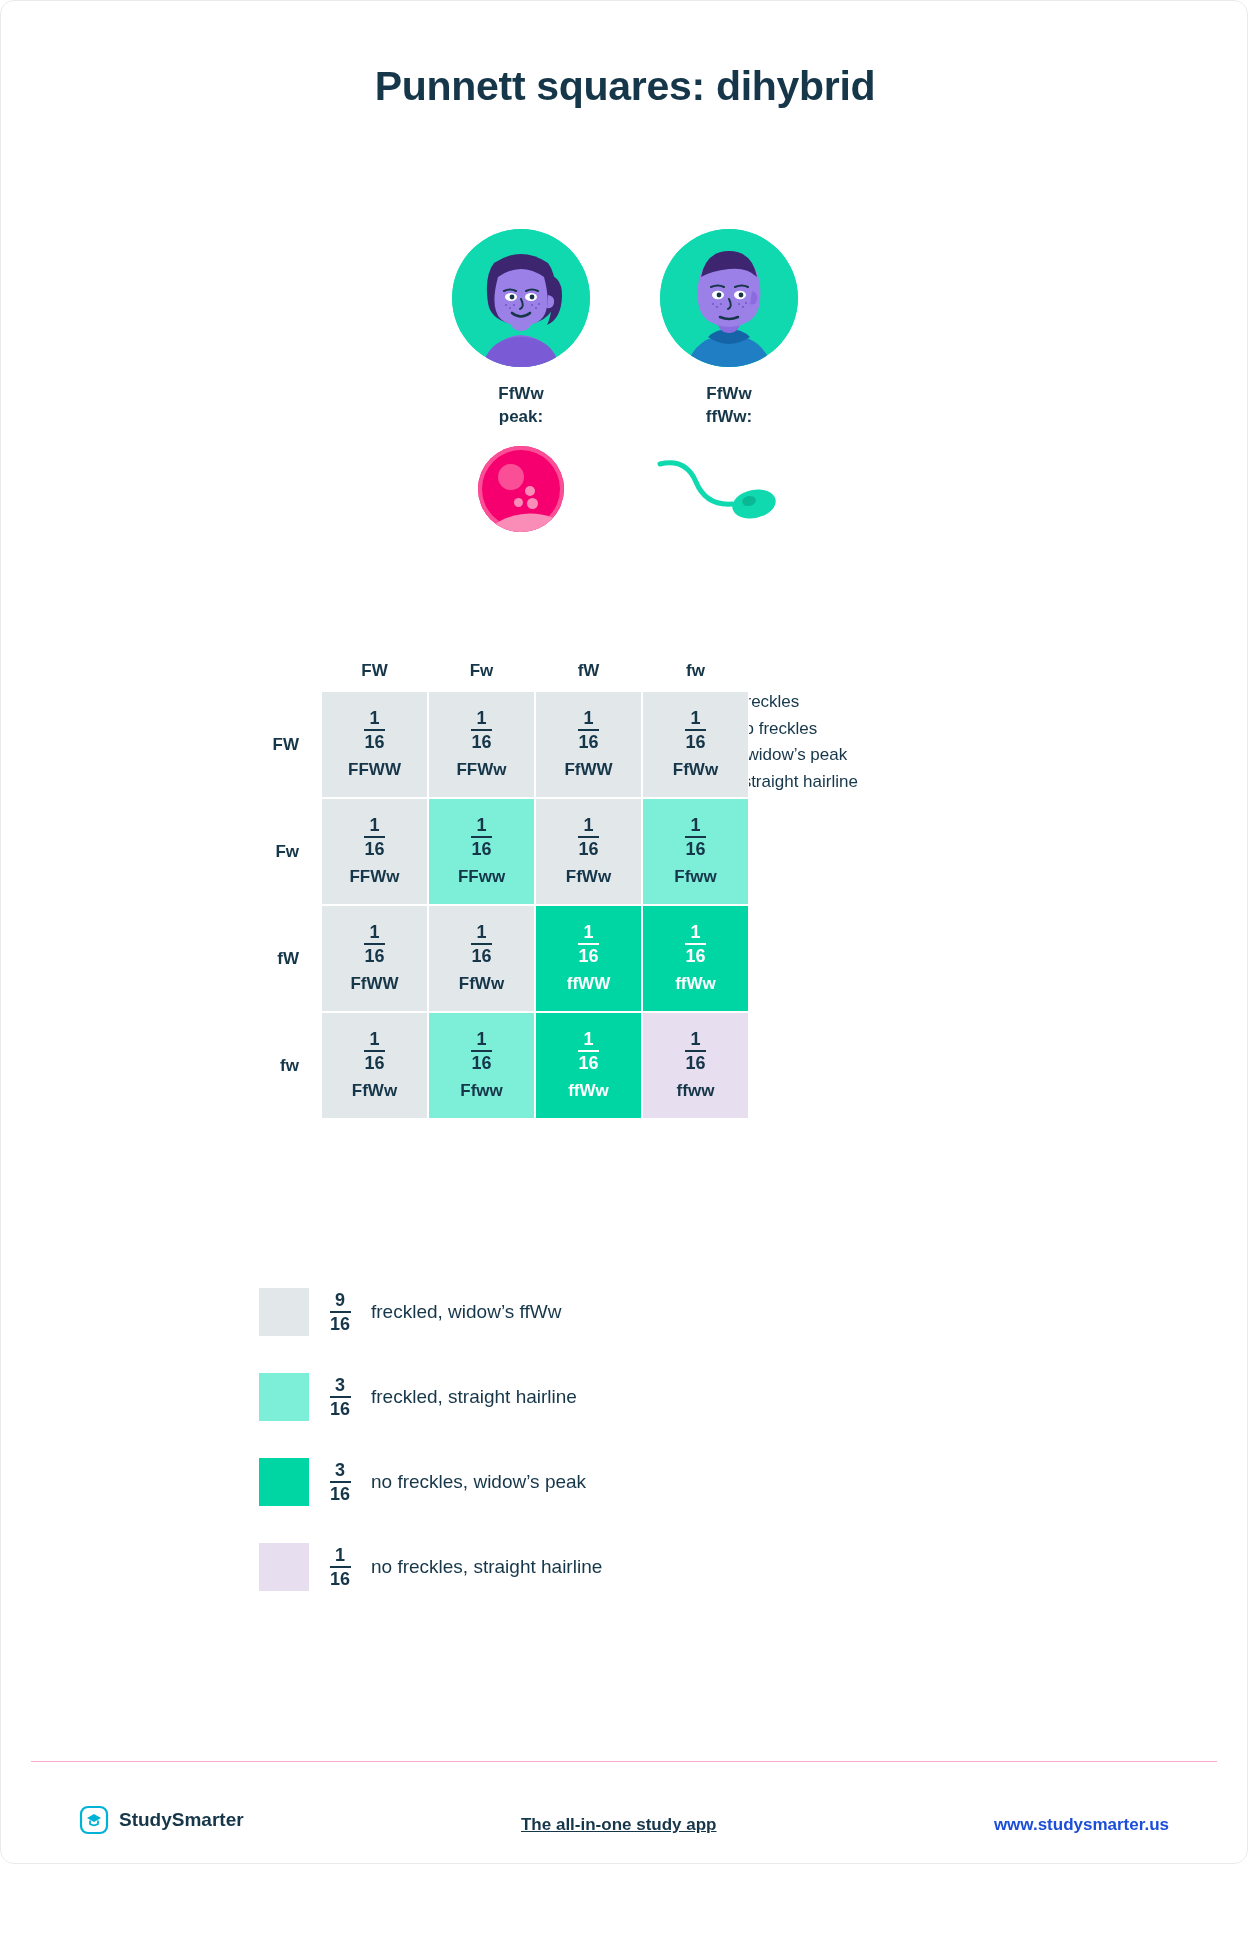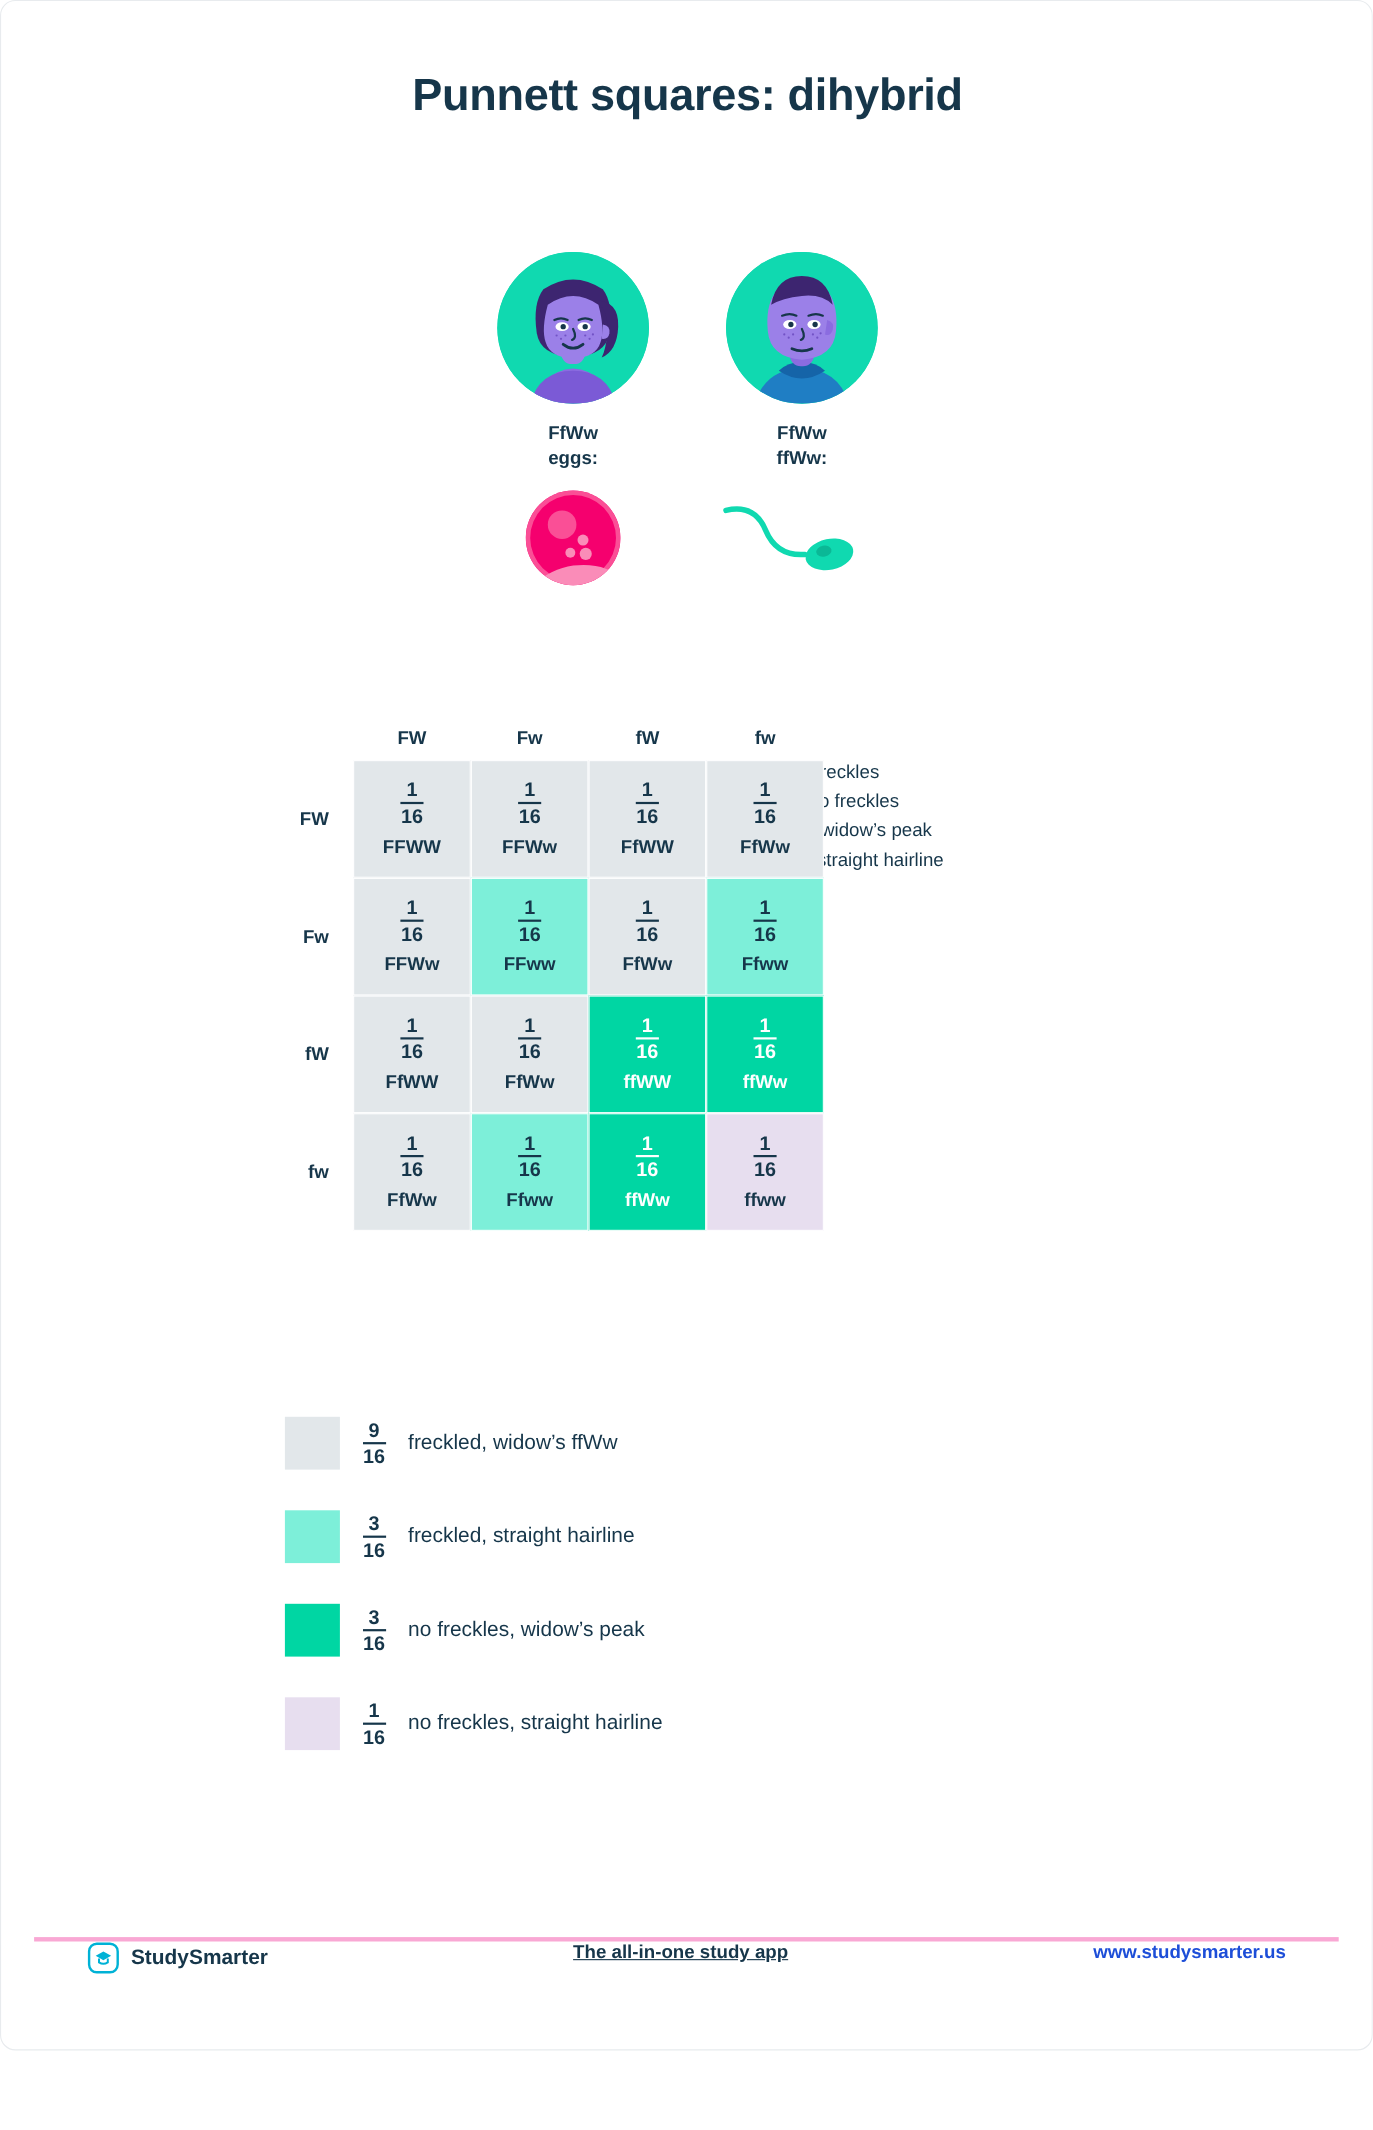--- a/index.html
+++ b/index.html
@@ -117,22 +117,22 @@
   .legend-frac .num { font-size: 18px; font-weight: bold; padding-bottom: 2px; }
   .legend-frac .bar { width: 21px; height: 2px; background: #16364a; }
   .legend-frac .den { font-size: 18px; font-weight: bold; padding-top: 2px; }
   .legend-text { font-size: 19px; color: #16364a; }
 
   
   .footer {
     position: absolute;
     left: 30px; right: 30px; bottom: 28px;
     height: 74px;
-    border-top: 4px solid #f9a8d4;
-    display: flex; align-items: flex-start; justify-content: space-between;
+    border-top: 1px solid #f9a8d4;
+    display: flex; align-items: flex-end; justify-content: space-between;
     padding: 0 48px;
   }
   .brand { display: flex; align-items: center; gap: 10px; }
   .brand-name { font-size: 19px; font-weight: bold; color: #16364a; }
   .footer-center { font-size: 17px; font-weight: bold; color: #16364a; text-decoration: underline; }
   .footer-right { font-size: 17px; font-weight: bold; color: #1d4ed8; }
 </style>
 </head>
 <body>
 
@@ -166,21 +166,21 @@
               <circle cx="62" cy="76" r="1"></circle>
             <circle cx="80" cy="76" r="1"></circle>
               <circle cx="84" cy="79" r="1"></circle>
               <circle cx="87" cy="75" r="1"></circle>
           </g>
           <path d="M96 66 q7 1 6 8 q-1 6 -7 5" fill="#9b80e8"></path>
         </svg>
       </div>
       <div class="parent-label">
         <div>FfWw</div>
-        <div>eggs:</div>
+        <div>peak:</div>
       </div>
       <div class="gamete">
         <div class="egg">
           <span class="nuc n1"></span>
           <span class="nuc n2"></span>
           <span class="nuc n3"></span>
           <span class="nuc n4"></span>
           <span class="wave"></span>
         </div>
       </div>

